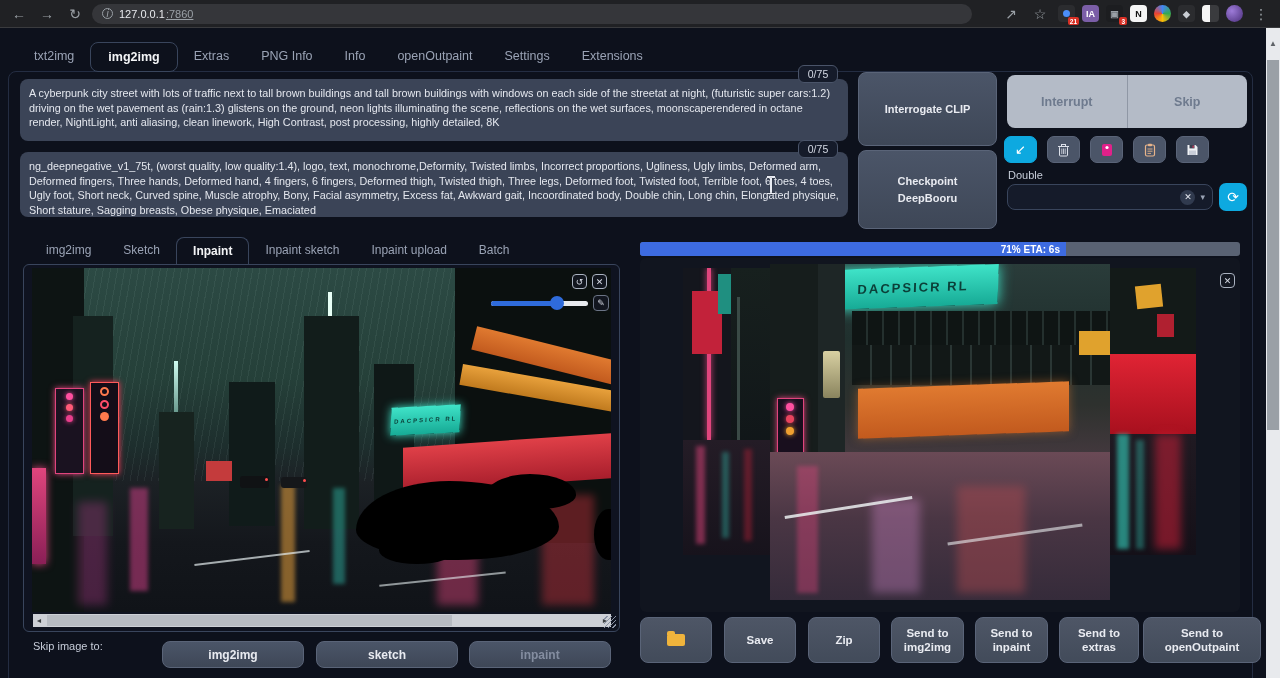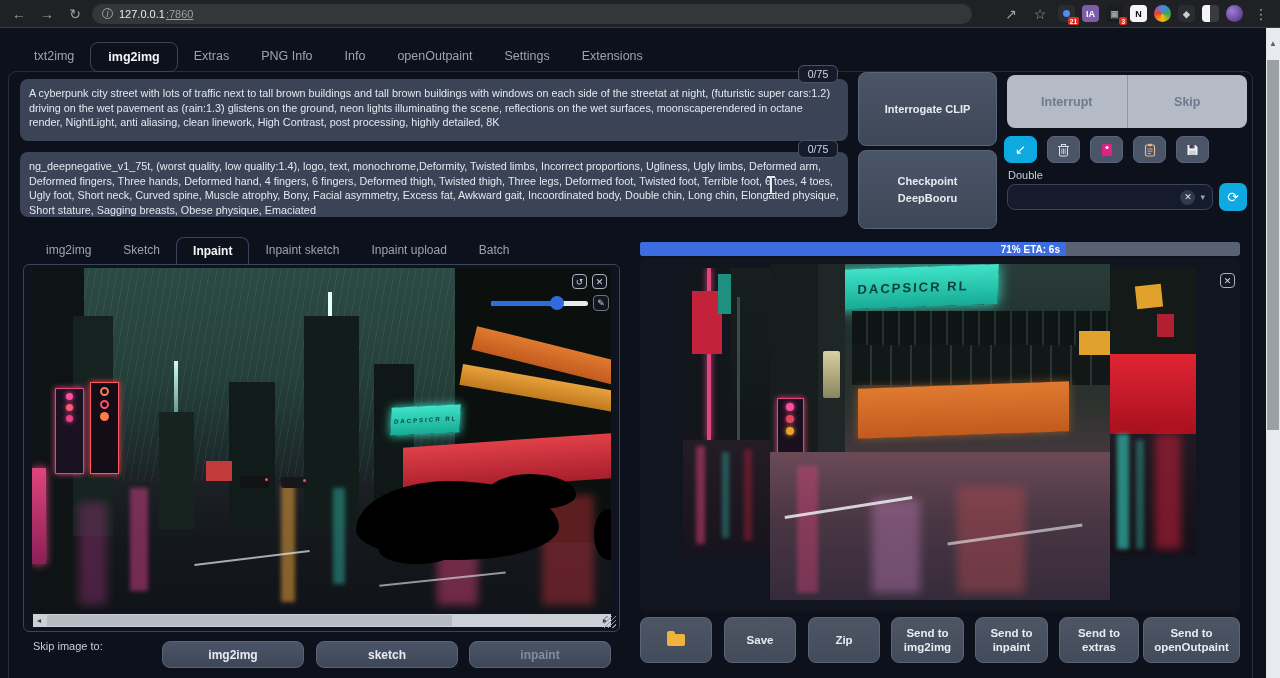--- a/index.html
+++ b/index.html
@@ -432,13 +432,13 @@
 <div id="preview-close">✕</div>
 
 <div class="galbtn" style="left:640px;width:72px;">
   <span class="folder-ic"></span>
 </div>
 <div class="galbtn" style="left:724px;width:72px;">Save</div>
 <div class="galbtn" style="left:808px;width:72px;">Zip</div>
 <div class="galbtn" style="left:891px;width:73px;">Send to img2img</div>
 <div class="galbtn" style="left:975px;width:73px;">Send to inpaint</div>
 <div class="galbtn" style="left:1059px;width:80px;">Send to extras</div>
-<div class="galbtn" style="left:1143px;width:97px;">Send to openOutpaint</div>
+<div class="galbtn" style="left:1143px;width:118px;">Send to openOutpaint</div>
 
 </body></html>

